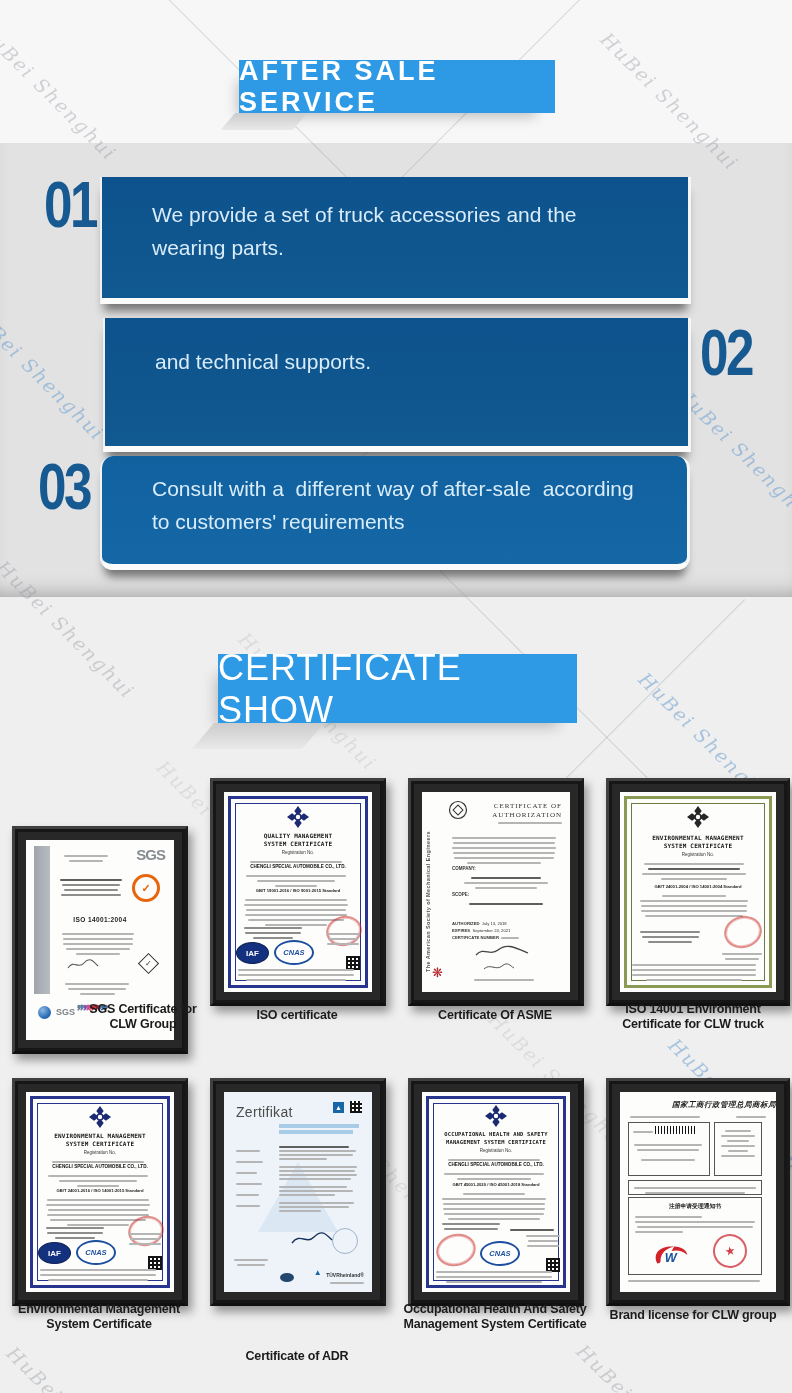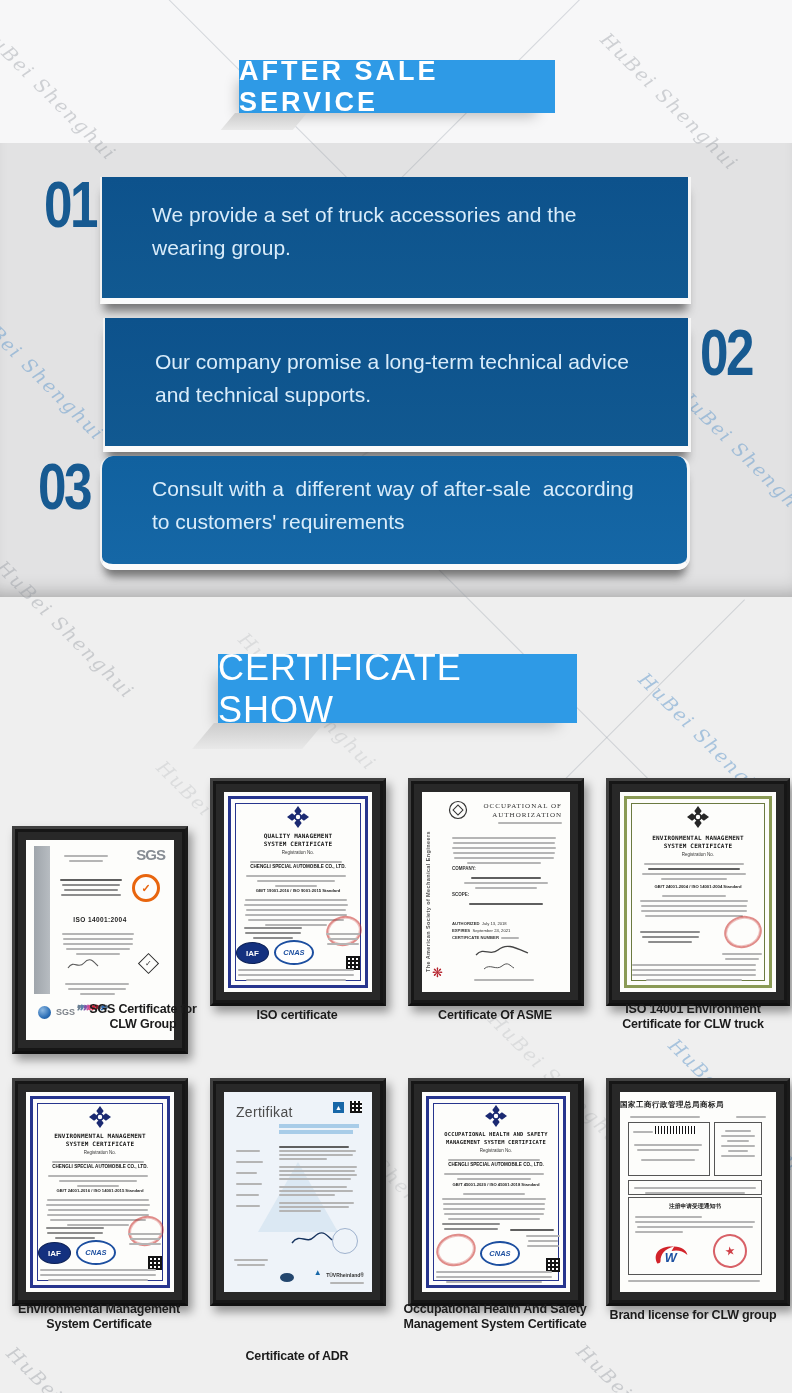--- a/index.html
+++ b/index.html
@@ -119,25 +119,24 @@
   <div class="wm wm-gray" style="left:18px;top:1342px;">HuBei Shenghui</div>
   <div class="wm wm-gray" style="left:588px;top:1340px;">HuBei Shenghui</div>
 
   <div class="banner" id="banner-after">
     <span>AFTER SALE SERVICE</span>
   </div>
 
   <div class="num" style="left:44px;top:168px;">01</div>
   <div class="sbox" style="left:100px;top:177px;width:586px;height:100px;padding-top:21px;">
     <p class="line">We provide a set of truck accessories and the</p>
-    <p class="line">wearing group.</p>
+    <p class="line">wearing parts.</p>
   </div>
 
   <div class="sbox" style="left:103px;top:318px;width:583px;height:101px;padding-top:27px;">
-    <p class="line">Our company promise a long-term technical advice</p>
     <p class="line">and technical supports.</p>
   </div>
   <div class="num" style="left:700px;top:316px;">02</div>
 
   <div class="num" style="left:38px;top:450px;">03</div>
   <div class="sbox" id="sbox3" style="left:100px;top:456px;width:585px;height:92px;padding-top:16px;">
     <p class="line">Consult with a  different way of after-sale  according</p>
     <p class="line">to customers' requirements</p>
   </div>
 
@@ -245,21 +244,21 @@
   </div>
 
   <div class="frame" style="left:408px;top:778px;">
     <div class="paper">
       <div class="vside">The American Society of Mechanical Engineers</div>
       <svg style="position:absolute;left:26px;top:8px;" width="20" height="20" viewBox="0 0 20 20">
         <circle cx="10" cy="10" r="8.5" fill="none" stroke="#333" stroke-width="1.2"></circle>
         <rect x="6.5" y="6.5" width="7" height="7" fill="none" stroke="#333" stroke-width="1" transform="rotate(45 10 10)"></rect>
       </svg>
       <div style="position:absolute;right:8px;top:10px;text-align:right;font-family:'Liberation Serif',serif;font-size:7px;letter-spacing:1px;color:#333;line-height:9px;">
-        <div>OCCUPATIONAL OF</div>
+        <div>CERTIFICATE OF</div>
           <div>AUTHORIZATION</div>
         <div class="b bl" style="width:64px;margin:2px 0 0 auto;"></div>
       </div>
       <div style="position:absolute;left:30px;top:42px;width:104px;">
         <div class="b bl" style="width:100%"></div>
           <div class="b bl" style="width:99%"></div>
           <div class="b bl" style="width:100%"></div>
         <div class="b bl" style="width:98%"></div>
           <div class="b bl" style="width:97%"></div>
           <div class="b bl" style="width:72%"></div>
@@ -525,21 +524,21 @@
       <div style="position:absolute;left:14px;bottom:6px;width:116px;">
         <div class="b bl" style="width:100%"></div>
           <div class="b bl" style="width:100%"></div>
           <div class="b bl" style="width:82%"></div>
       </div>
     </div>
   </div>
 
   <div class="frame" style="left:606px;top:1078px;width:178px;">
     <div class="paper">
-      <div style="position:absolute;left:0;right:0;top:8px;text-align:left;font-size:7.5px;font-weight:bold;color:#1d1d1d;letter-spacing:.5px;">国家工商行政管理总局商标局</div>
+      <div style="position:absolute;left:0;right:0;top:8px;text-align:right;font-size:7.5px;font-weight:bold;color:#1d1d1d;letter-spacing:.5px;font-style:italic;">国家工商行政管理总局商标局</div>
       <div style="position:absolute;left:10px;top:21px;width:70px;">
           <div class="b bl" style="width:100%"></div>
         </div>
       <div style="position:absolute;right:10px;top:21px;width:30px;">
           <div class="b bl" style="width:100%"></div>
         </div>
       <div class="box8" style="left:8px;top:30px;width:80px;height:52px;">
         <div class="barcode" style="left:26px;top:3px;width:42px;"></div>
         <div style="position:absolute;left:4px;top:5px;width:20px;">
             <div class="b bl" style="width:100%"></div>

